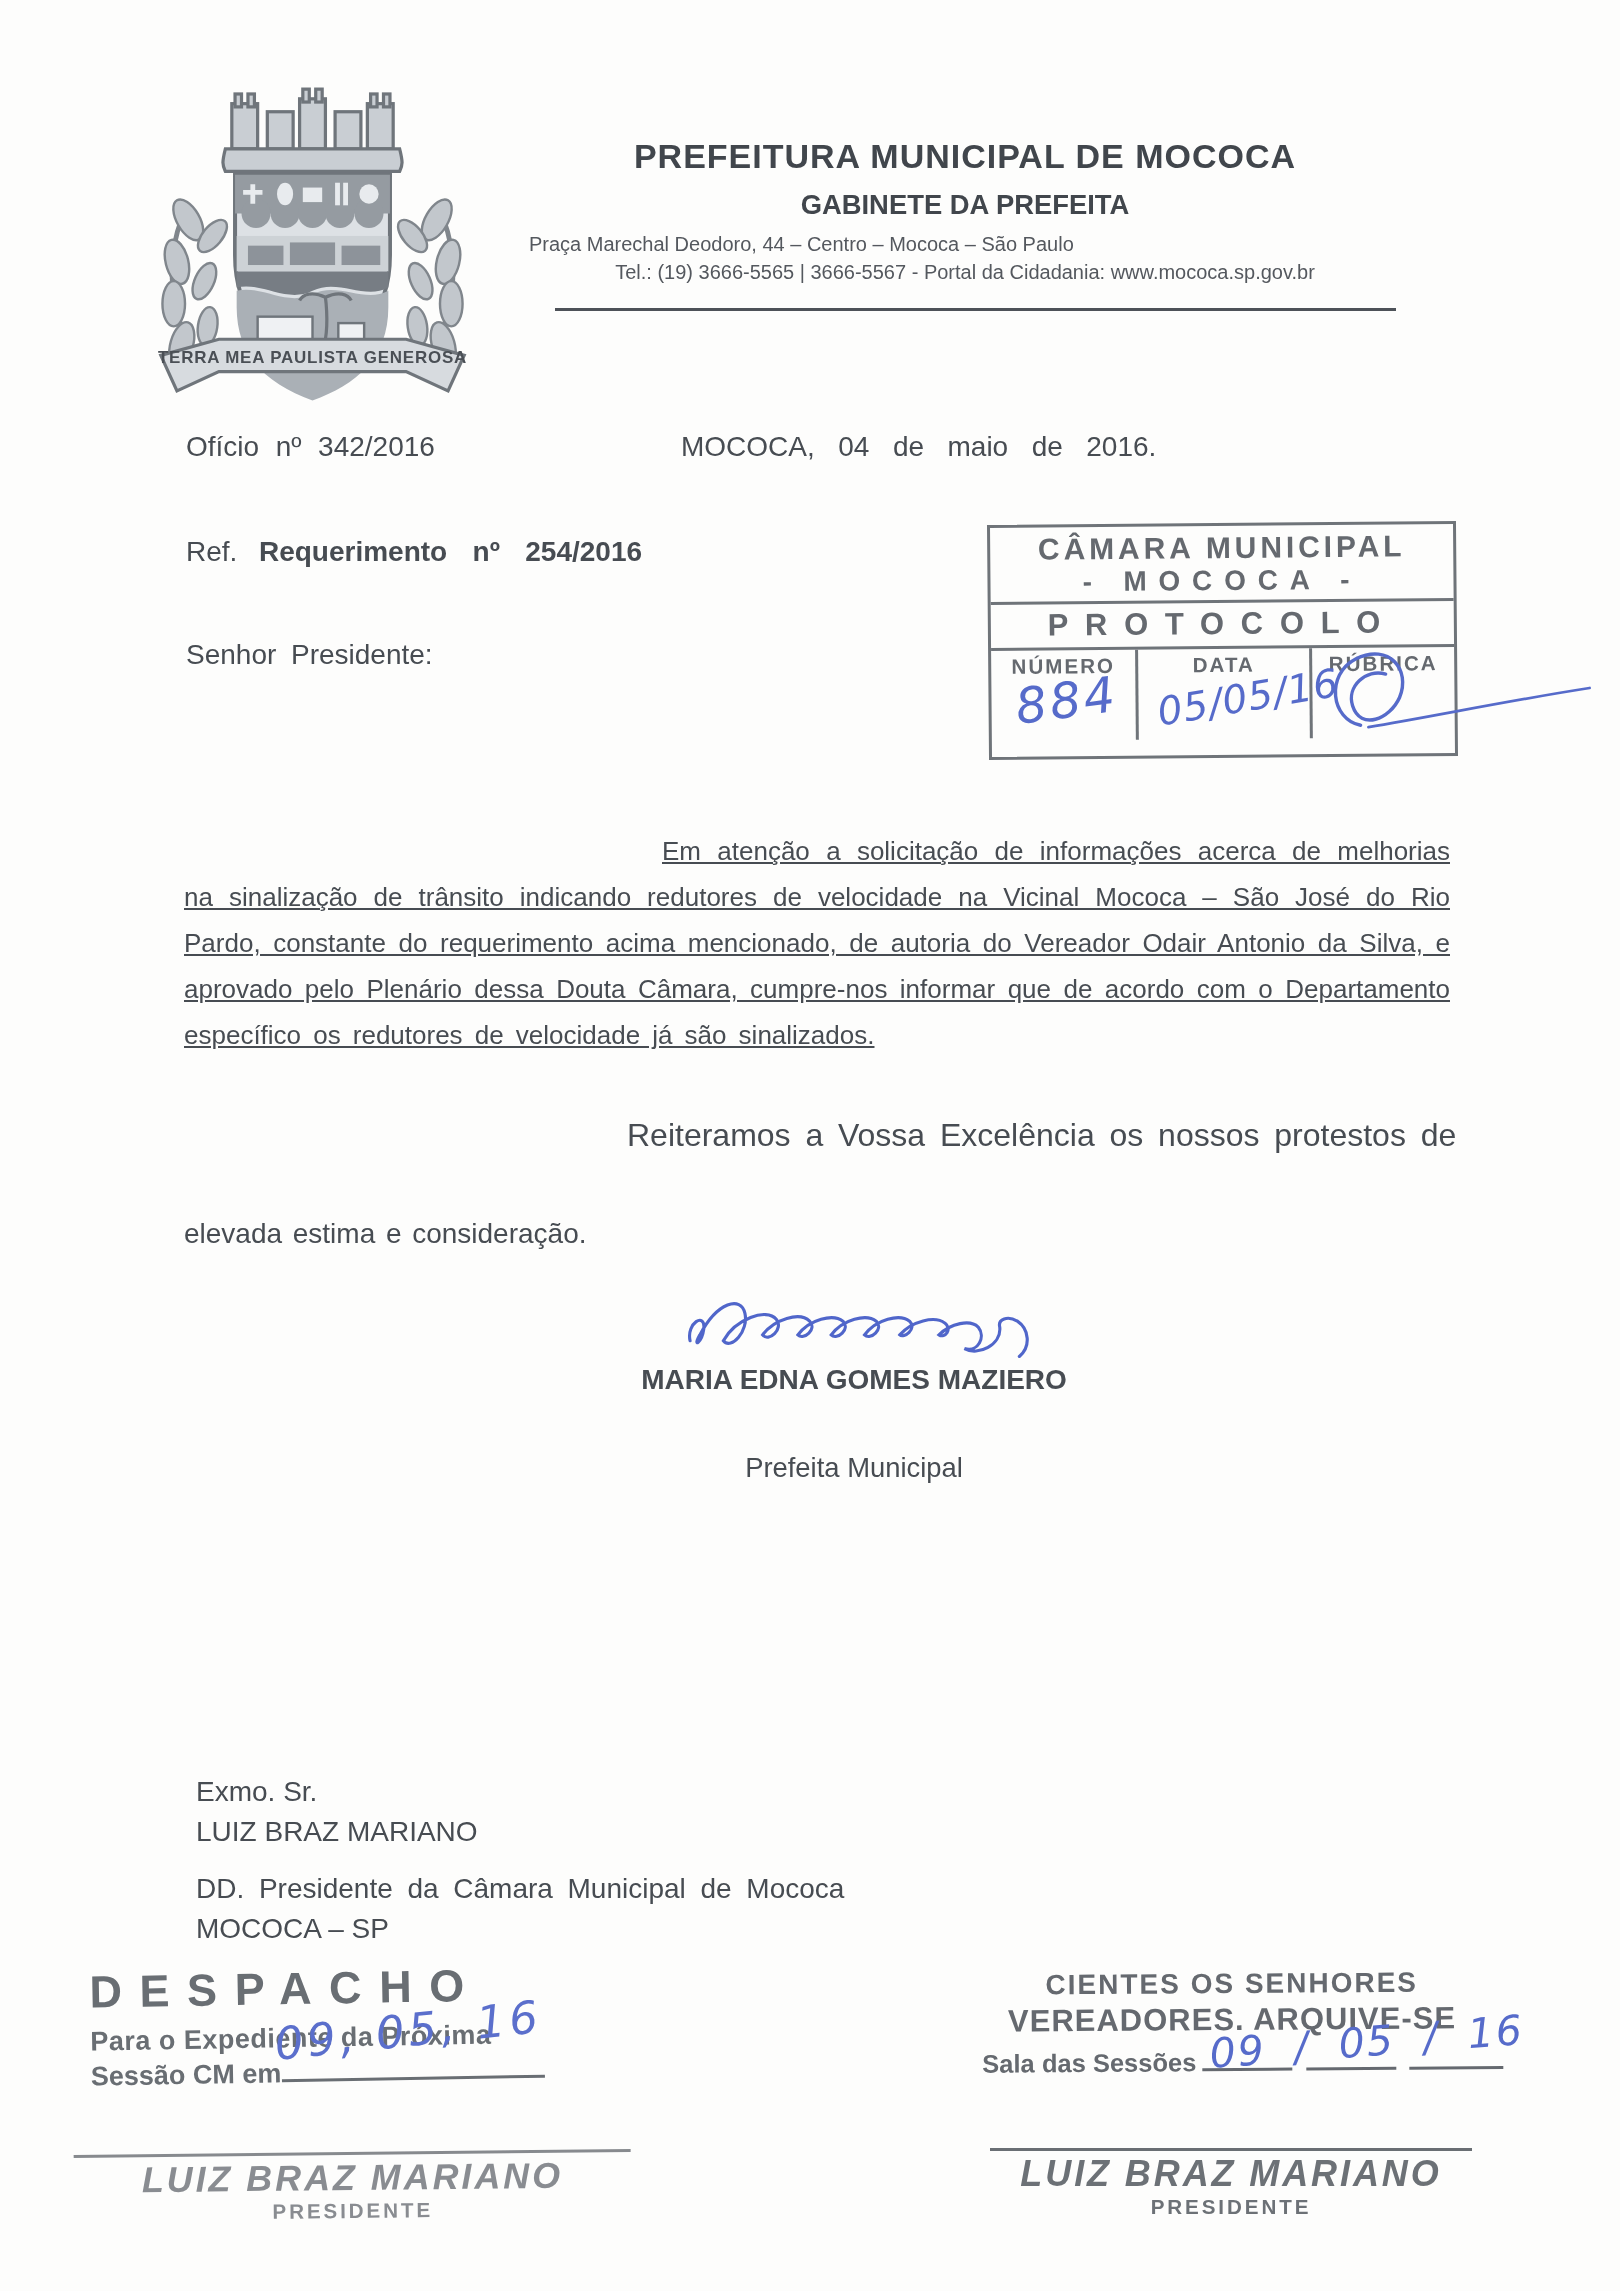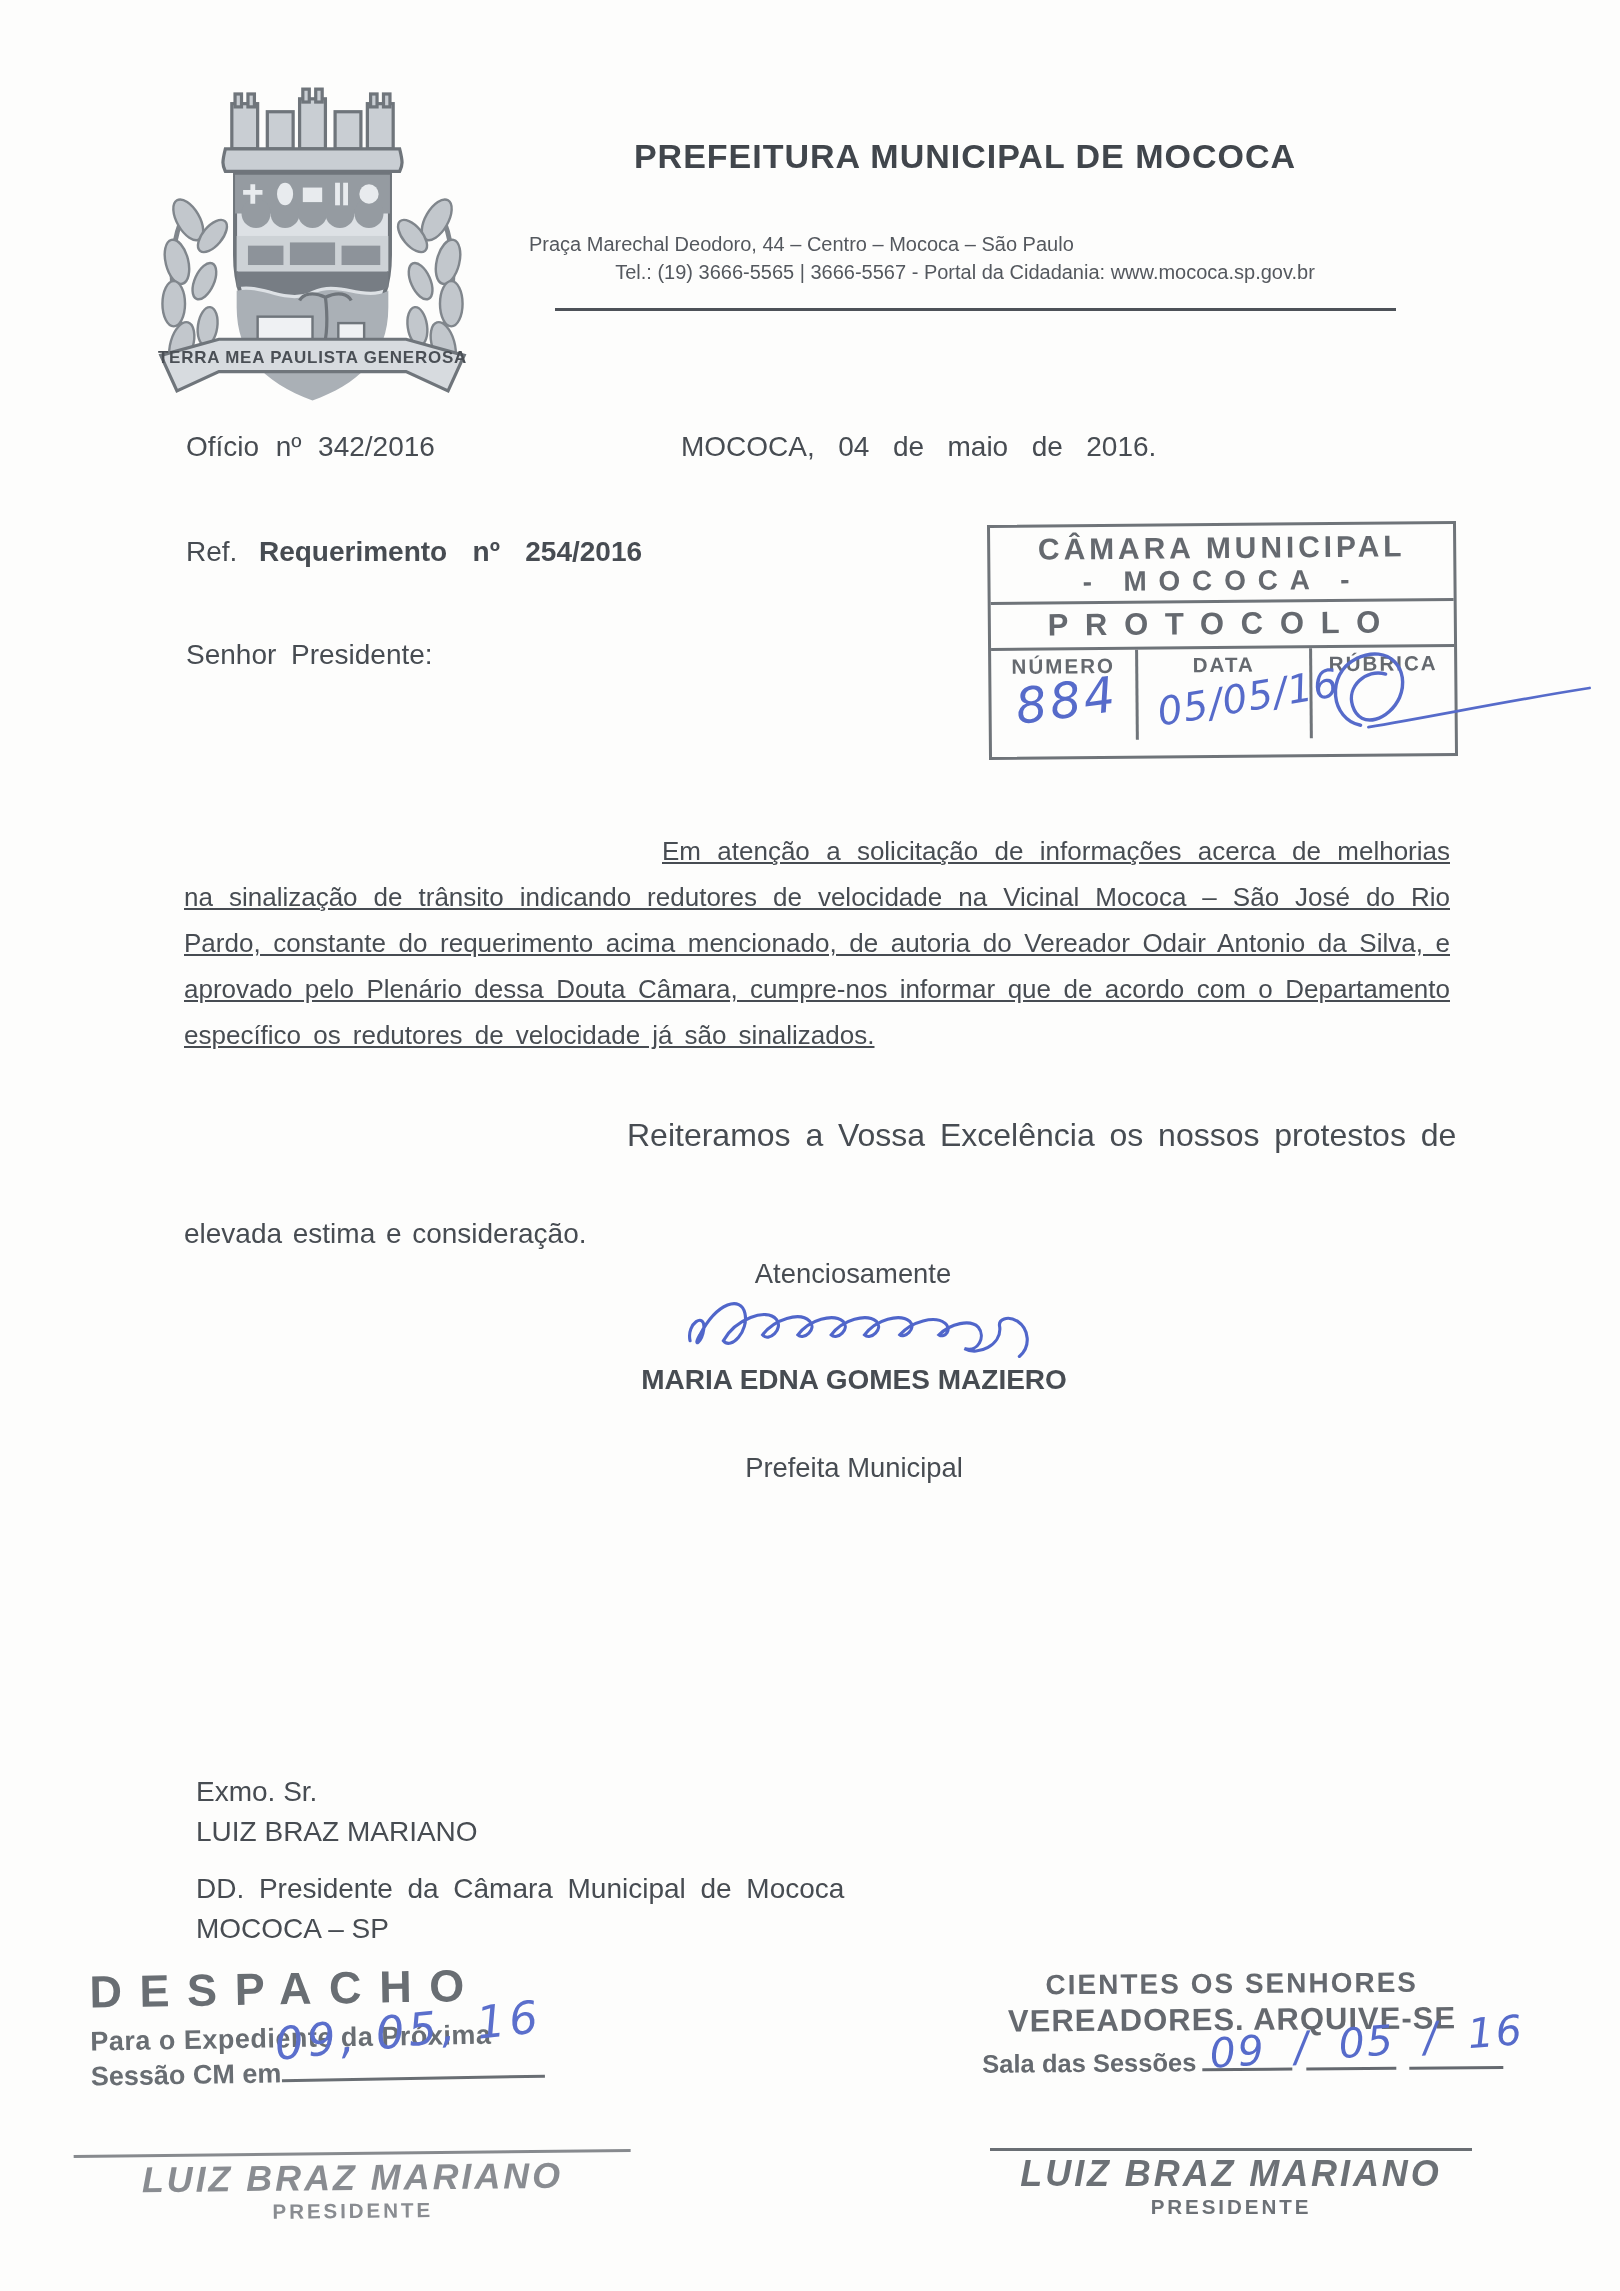--- a/index.html
+++ b/index.html
@@ -157,20 +157,21 @@
       <path d="M118,134 c0,0 2,14 0,26 M118,134 c-8,-4 -14,-2 -16,2 M118,134 c8,-4 14,-2 16,2" fill="none" stroke="#6f757b" stroke-width="2"></path>
     </g>
 
     <g>
       <path d="M16,170 L52,160 L168,160 L204,170 L194,192 L168,180 L52,180 L26,192 Z" fill="#d7dbdf" stroke="#6f757b" stroke-width="2"></path>
       <text x="110" y="175" text-anchor="middle" font-size="10.5" font-weight="bold" fill="#4a4f55" letter-spacing=".5">TERRA MEA PAULISTA GENEROSA</text>
     </g>
   </svg>
 
   <div class="abs head-org">PREFEITURA MUNICIPAL DE MOCOCA</div>
+  <div class="abs head-dept">GABINETE DA PREFEITA</div>
   <div class="abs head-addr">Praça Marechal Deodoro, 44 – Centro – Mococa – São Paulo</div>
   <div class="abs head-contact">Tel.: (19) 3666-5565 | 3666-5567 - Portal da Cidadania: www.mococa.sp.gov.br</div>
   <div class="abs head-rule"></div>
 
   <div class="abs oficio">Ofício nº 342/2016</div>
   <div class="abs citydate">MOCOCA, 04 de maio de 2016.</div>
   <div class="abs refline">
     <span>Ref.</span><b>Requerimento nº 254/2016</b>
   </div>
   <div class="abs salutation">Senhor Presidente:</div>
@@ -191,21 +192,20 @@
         <path d="M58,86 C28,80 22,34 54,18 C88,2 110,30 98,58 C88,80 58,92 50,66 C44,46 64,28 84,34"></path>
         <path d="M66,88 C130,78 210,62 292,50" stroke-width="2.8"></path>
       </g>
     </svg>
   </div>
 
   <div class="abs p1">Em atenção a solicitação de informações acerca de melhorias na sinalização de trânsito indicando redutores de velocidade na Vicinal Mococa – São José do Rio Pardo, constante do requerimento acima mencionado, de autoria do Vereador Odair Antonio da Silva, e aprovado pelo Plenário dessa Douta Câmara, cumpre-nos informar que de acordo com o Departamento específico os redutores de velocidade já são sinalizados.</div>
   <div class="abs p2a">Reiteramos a Vossa Excelência os nossos protestos de</div>
   <div class="abs p2b">elevada estima e consideração.</div>
 
-  <div class="abs closing">Atenciosamente</div>
   <svg class="abs sig-svg" viewBox="0 0 368 100">
     <g fill="none" stroke="#5066ca" stroke-width="3.2" stroke-linecap="round">
       <path d="M6,62 C2,44 22,32 20,50 C18,64 8,70 16,56 C34,22 58,16 62,34 C66,52 48,72 40,62 C52,40 84,28 94,40 C102,50 86,64 80,56 C92,40 118,32 128,42 C136,50 122,62 116,56 C128,40 152,34 162,42 C170,50 156,62 150,56 C162,40 186,34 196,42 C204,50 190,62 184,56 C196,40 220,34 230,42 C238,50 224,60 220,56 C232,42 256,36 266,44 C274,50 266,60 260,56 C272,44 292,40 300,48 C308,58 300,74 286,70 C300,78 324,66 322,48 C320,40 330,36 340,42 C352,50 354,68 342,78"></path>
     </g>
   </svg>
   <div class="abs sig-name">MARIA EDNA GOMES MAZIERO</div>
   <div class="abs sig-title">Prefeita Municipal</div>
 
   <div class="abs addressee">
     <div class="l1">Exmo. Sr.</div>

